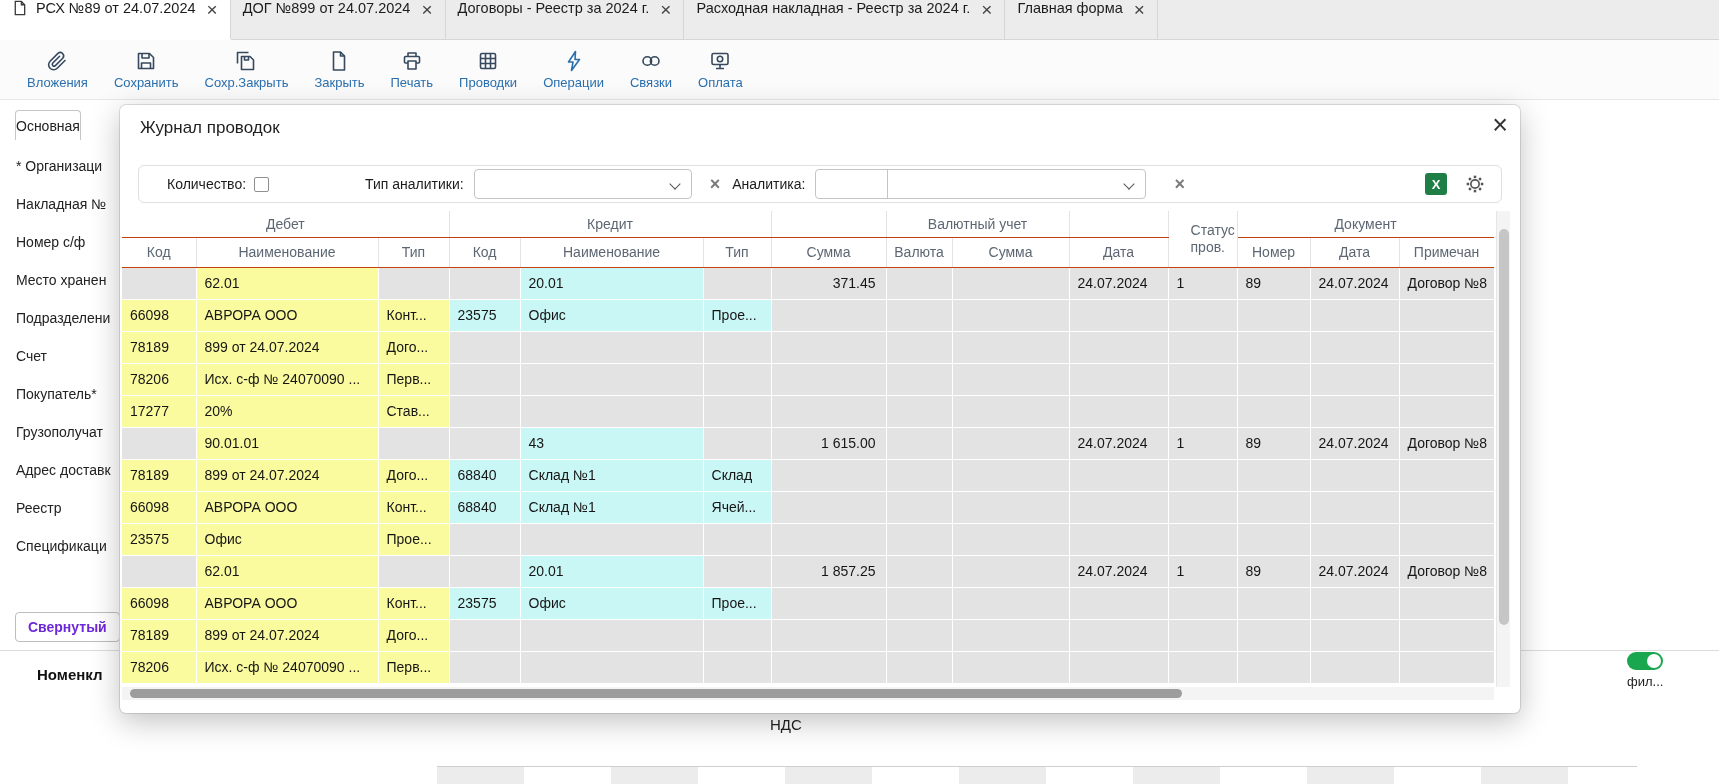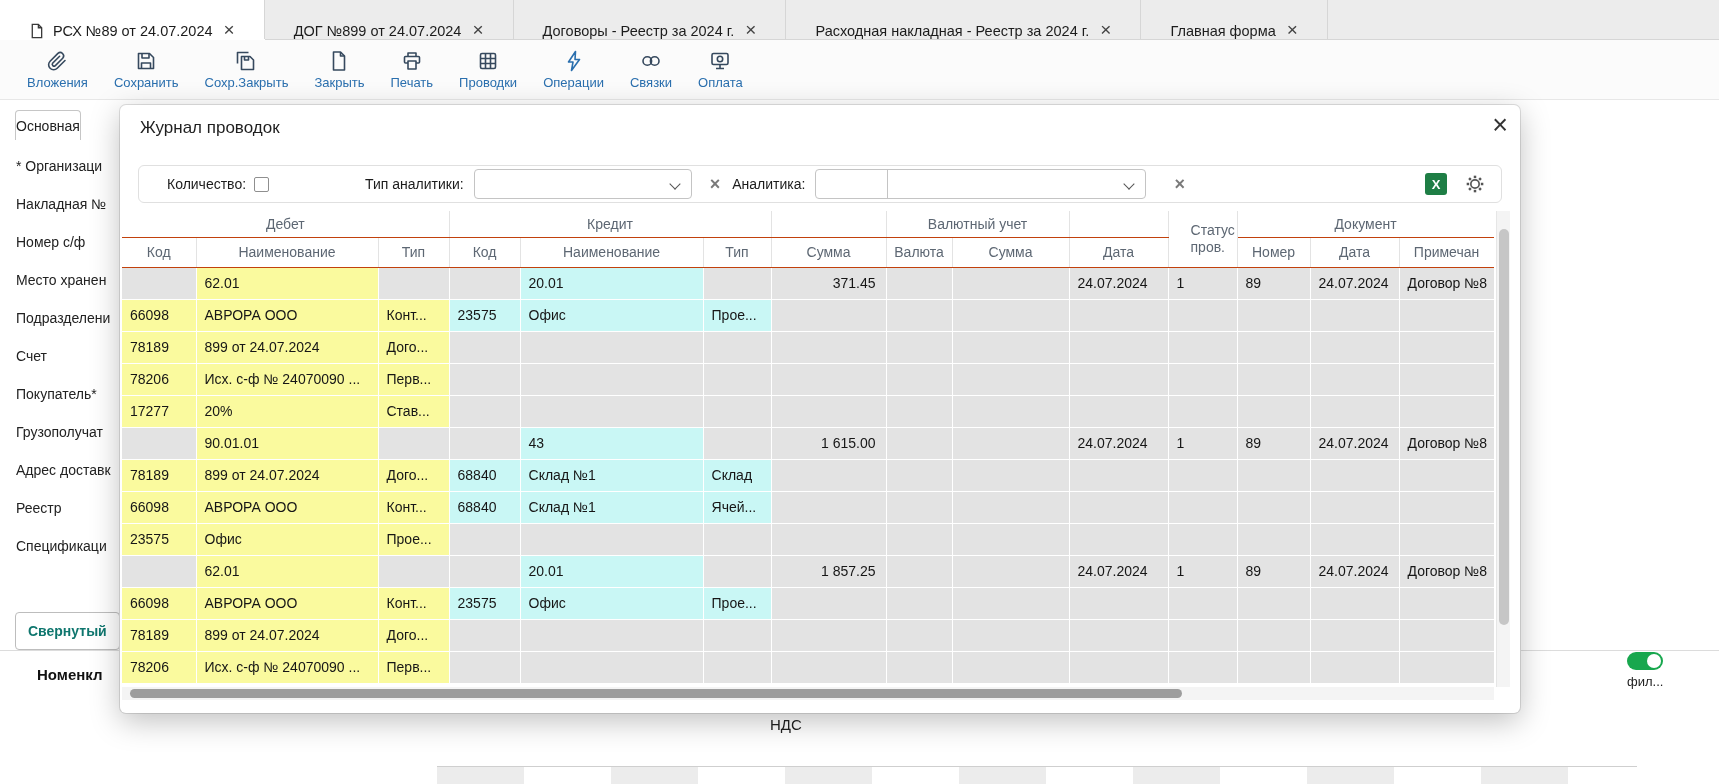--- a/index.html
+++ b/index.html
@@ -2,36 +2,36 @@
 <html style="--debit: #fafa9e; --credit: #c9f7f5; --cellbg: #e3e3e3; --excel: #1e7e45; --tblue: #2a6fae; --tgreen: #18a74e;"><head>
 <meta charset="utf-8">
 <style>
   *{box-sizing:border-box;margin:0;padding:0}
   :root{--debit:#fafa9e;--credit:#c9f7f5;--cellbg:#e3e3e3;--excel:#1e7e45;--tblue:#2a6fae;--tgreen:#18a74e}
   body{font-family:"Liberation Sans","DejaVu Sans",sans-serif;background:#fff}
   .stage{position:relative;width:1719px;height:784px;overflow:hidden;background:#fff}
 
   
   .tabbar{position:absolute;left:0;top:0;width:100%;height:40px;background:#ececec;border-bottom:1px solid #d6d6d6;display:flex}
-  .tab{display:flex;align-items:flex-end;padding:0 29px;border-right:1px solid #d6d6d6;font-size:14.5px;color:#1c1c1c;cursor:pointer;white-space:nowrap}
+  .tab{display:flex;align-items:flex-start;padding:0 12px;border-right:1px solid #d6d6d6;font-size:14.5px;color:#1c1c1c;cursor:pointer;white-space:nowrap}
   .tab.active{background:#fff;box-shadow:0 1px 0 0 #fff}
   .tab-ico{display:flex;margin-right:9px}
   .tab-close{margin-left:11px;font-size:19px;line-height:1;color:#444;cursor:pointer}
 
   
   .toolbar{position:absolute;left:0;top:40px;width:100%;height:60px;background:#fbfbfb;border-bottom:1px solid #e7e7e7;display:flex;align-items:flex-start;padding:7px 0 16px 14px}
   .tbtn{display:flex;flex-direction:column;align-items:center;padding:0 13px;cursor:pointer}
   .ticon{height:27px;display:flex;align-items:center}
   .tcap{font-size:13px;color:var(--tblue);margin-top:1px;white-space:nowrap}
 
   
   .form-tab{position:absolute;left:15px;top:110px;height:30px;padding:0 0;background:#fff;border:1px solid #c6c6c6;border-bottom:none;border-radius:4px 4px 0 0;display:flex;align-items:center;font-size:14px;font-weight:400;color:#222}
   #form-labels{position:absolute;left:16px;top:147px;width:104px;overflow:hidden}
   .fld{height:38px;display:flex;align-items:center;font-size:14px;color:#222;white-space:nowrap}
-  .collapsed-btn{position:absolute;left:15px;top:612px;height:38px;padding:0 12px;border:1px solid #bdbdbd;background:#fff;border-radius:4px;display:flex;align-items:center;font-weight:700;font-size:14px;color:#0f766e;cursor:pointer}
+  .collapsed-btn{position:absolute;left:15px;top:612px;height:30px;padding:0 12px;border:1px solid #bdbdbd;background:#fff;border-radius:4px;display:flex;align-items:center;font-weight:700;font-size:14px;color:#6d28d9;cursor:pointer}
   .section-label{position:absolute;left:37px;top:666px;font-weight:700;font-size:15px;color:#111;white-space:nowrap}
   .vat-label{position:absolute;left:770px;top:716px;font-size:15px;color:#222}
   .h-divider{position:absolute;left:0;top:650px;width:100%;height:1px;background:#dcdcdc}
   .bottom-strip{position:absolute;left:437px;top:766px;width:1200px;height:18px;border-top:1px solid #cfcfcf;background:repeating-linear-gradient(90deg,#ececec 0 87px,#ffffff 87px 174px)}
   .toggle{position:absolute;left:1627px;top:652px;width:36px;height:18px;border-radius:9px;background:var(--tgreen);cursor:pointer}
   .toggle::after{content:"";position:absolute;right:2px;top:2px;width:14px;height:14px;border-radius:50%;background:#fff}
   .toggle-label{position:absolute;left:1627px;top:674px;font-size:13px;color:#222;white-space:nowrap}
 
   
   .modal{position:absolute;left:120px;top:105px;width:1400px;height:608px;background:#fff;border-radius:6px;box-shadow:0 8px 30px rgba(0,0,0,.25),0 0 0 1px #e2e2e2;z-index:10}

